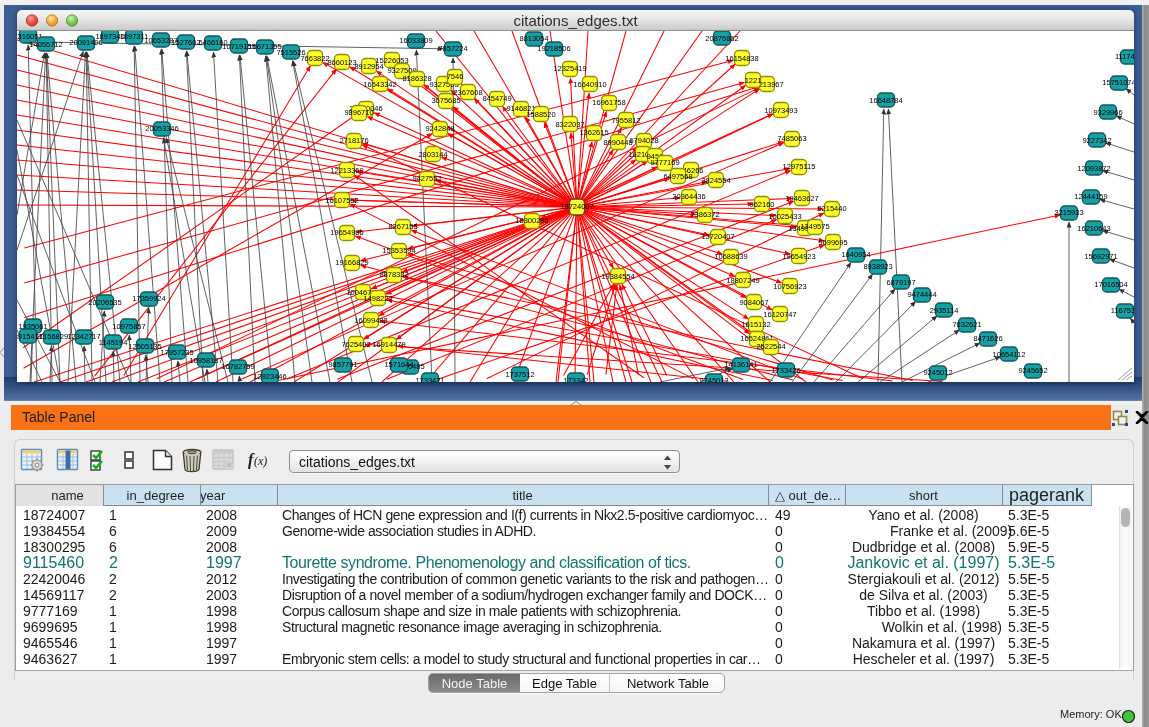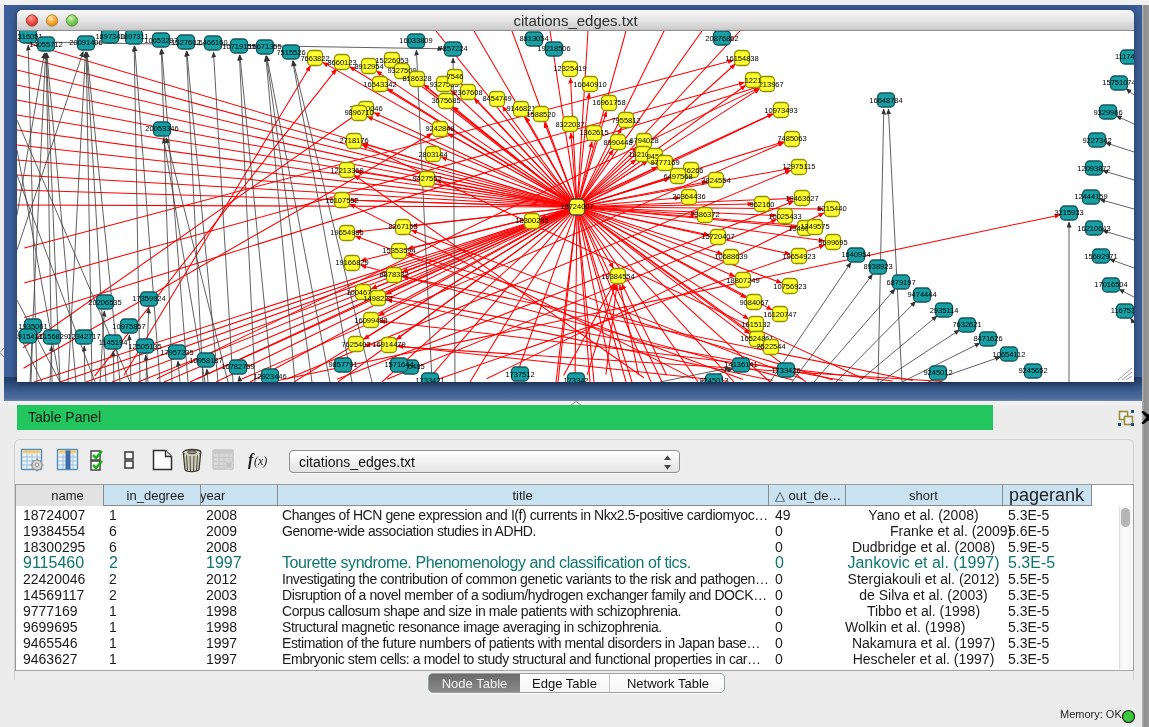--- a/index.html
+++ b/index.html
@@ -563,21 +563,21 @@
 
 <svg class="abs" style="left:0px;top:348px" width="5" height="9">
     <path d="M4,0 L0,4.5 L4,9" fill="none" stroke="#8a8a8a" stroke-width="1"></path>
   </svg>
 
 <div class="abs" style="left:0;top:401px;width:1142px;height:4px;background:#f0f0f0"></div>
 <svg class="abs" style="left:569px;top:401px" width="14" height="5">
     <path d="M2,4 L7,0.5 L12,4" fill="none" stroke="#8a8a8a" stroke-width="1"></path>
   </svg>
 
-<div class="abs" style="left:17px;top:405px;width:976px;height:25px;background:#22c55e">
+<div class="abs" style="left:11px;top:405px;width:1100px;height:25px;background:#f97316">
   <div style="position:absolute;left:11px;top:4px;font-size:14px;color:#1c1c1c">Table Panel</div>
   <svg class="abs" style="left:1101px;top:5px" width="17" height="16">
     <rect x="1.5" y="1.5" width="8" height="8" fill="#eef3fb" stroke="#9a8c33" stroke-width="1.6"></rect>
     <rect x="6.5" y="6.5" width="8" height="8" fill="#eef3fb" stroke="#9a8c33" stroke-width="1.6"></rect>
     <rect x="13" y="0" width="3" height="3" fill="#1c4f7d"></rect>
     <rect x="0" y="13" width="3" height="3" fill="#1c4f7d"></rect>
     <rect x="13" y="13" width="3" height="3" fill="#1c4f7d"></rect>
   </svg>
   <svg class="abs" style="left:1124px;top:6px" width="14" height="13">
       <path d="M2,1 L7,5.2 L12,1 M2,12 L7,7.8 L12,12 M2,1 L12,12 M12,1 L2,12" stroke="#000" stroke-width="2.6" fill="none" stroke-linecap="round"></path>
@@ -741,28 +741,27 @@
       <span style="position:absolute;left:759px">0</span>
       <span style="position:absolute;left:829px;width:157px;text-align:center">Tibbo et al. (1998)</span>
       <span style="position:absolute;left:992px">5.3E-5</span>
     </div>
     <div style="position:absolute;left:0;top:134px;width:1117px;height:16px;font-size:14px;color:#1a1a1a;line-height:16px;white-space:nowrap">
       <span style="position:absolute;left:7px">9699695</span>
       <span style="position:absolute;left:93px">1</span>
       <span style="position:absolute;left:190px">1998</span>
       <span style="position:absolute;left:266px;width:486px;overflow:hidden;letter-spacing:-0.42px">Structural magnetic resonance image averaging in schizophrenia.</span>
       <span style="position:absolute;left:759px">0</span>
-      <span style="position:absolute;left:829px;width:157px;text-align:left">Wolkin et al. (1998)</span>
+      <span style="position:absolute;left:829px;width:157px;text-align:right">Wolkin et al. (1998)</span>
       <span style="position:absolute;left:992px">5.3E-5</span>
     </div>
     <div style="position:absolute;left:0;top:150px;width:1117px;height:16px;font-size:14px;color:#1a1a1a;line-height:16px;white-space:nowrap">
       <span style="position:absolute;left:7px">9465546</span>
       <span style="position:absolute;left:93px">1</span>
       <span style="position:absolute;left:190px">1997</span>
-      <span style="position:absolute;left:266px;width:486px;overflow:hidden;letter-spacing:-0.42px">Estimation of the future numbers of patients with mental disorders in Japan base…</span>
       <span style="position:absolute;left:759px">0</span>
       <span style="position:absolute;left:829px;width:157px;text-align:center">Nakamura et al. (1997)</span>
       <span style="position:absolute;left:992px">5.3E-5</span>
     </div>
     <div style="position:absolute;left:0;top:166px;width:1117px;height:16px;font-size:14px;color:#1a1a1a;line-height:16px;white-space:nowrap">
       <span style="position:absolute;left:7px">9463627</span>
       <span style="position:absolute;left:93px">1</span>
       <span style="position:absolute;left:190px">1997</span>
       <span style="position:absolute;left:266px;width:486px;overflow:hidden;letter-spacing:-0.42px">Embryonic stem cells: a model to study structural and functional properties in car…</span>
       <span style="position:absolute;left:759px">0</span>

